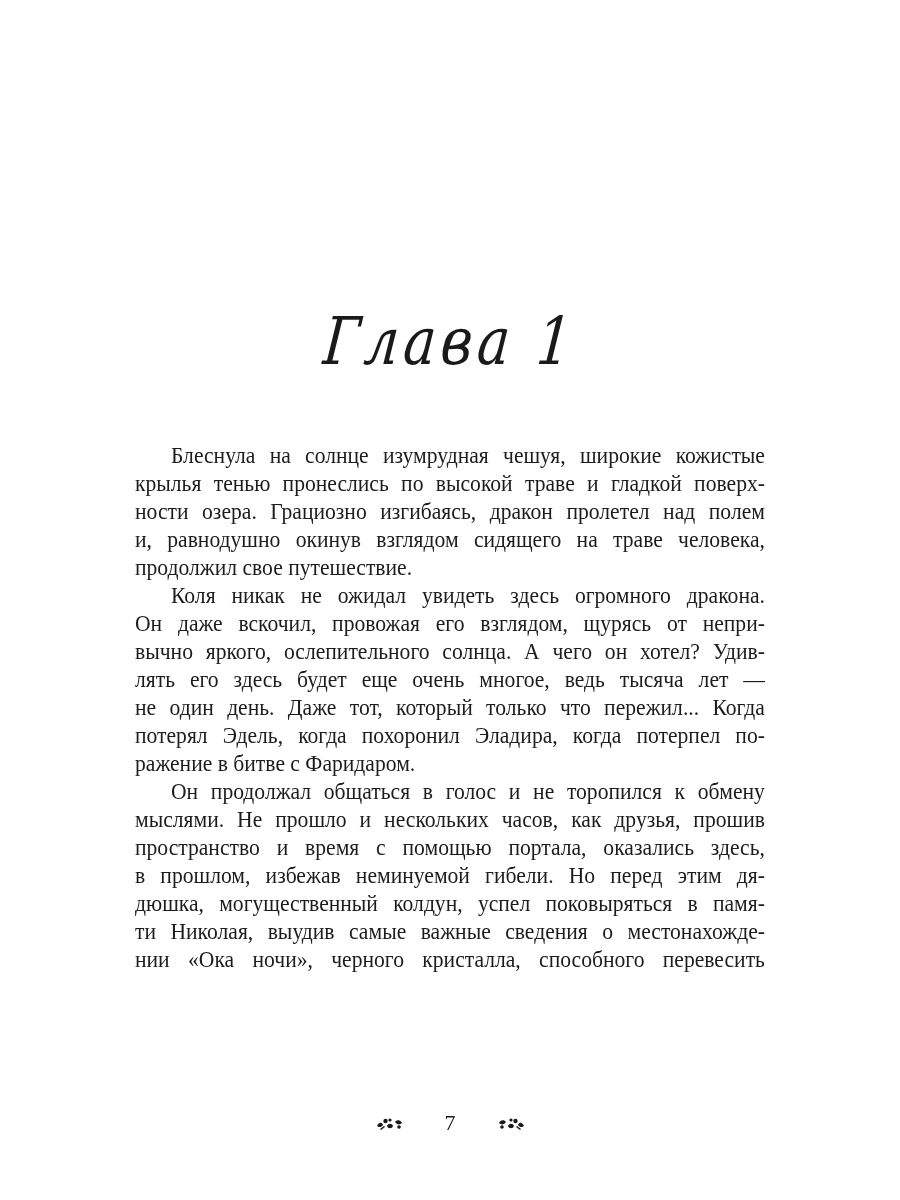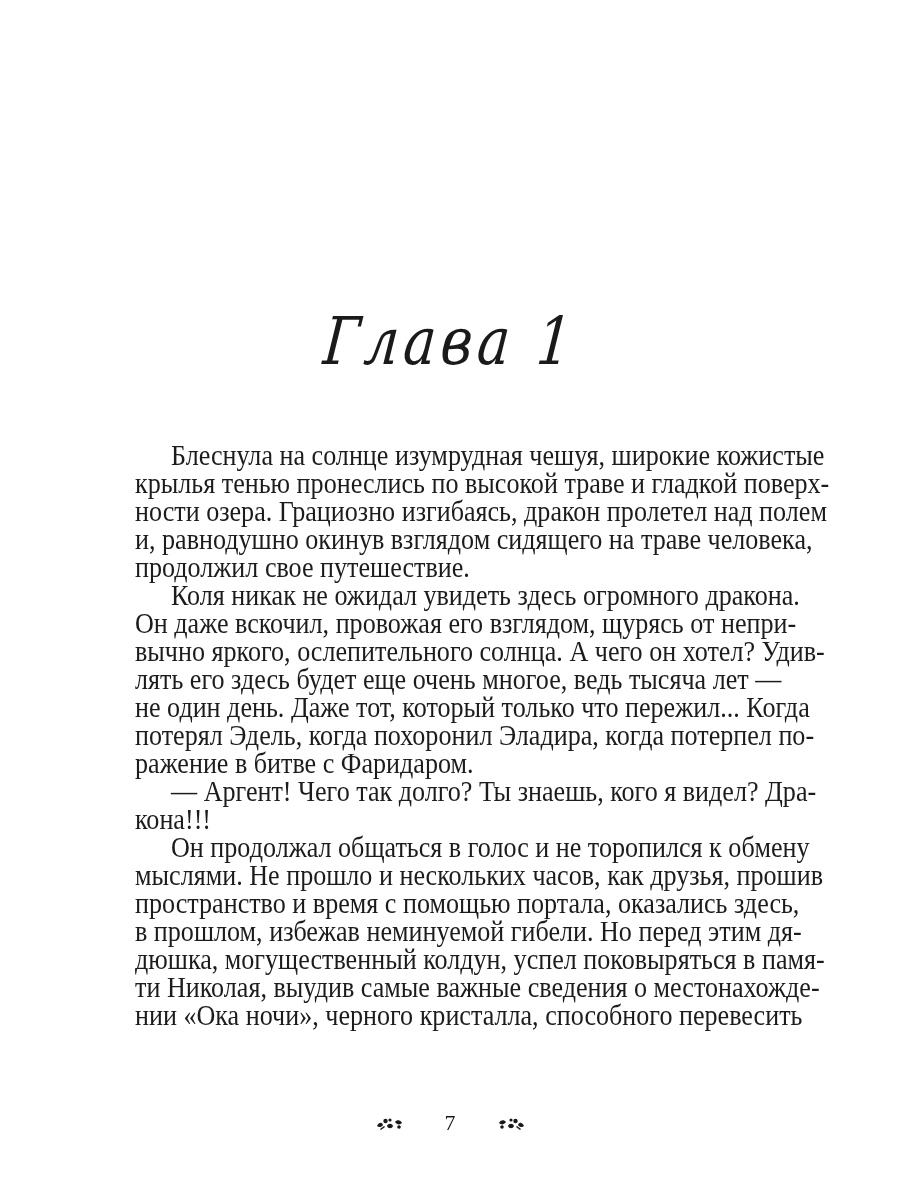--- a/index.html
+++ b/index.html
@@ -35,21 +35,21 @@
       transform: scaleX(0.82) skewX(-6deg);
       transform-origin: center;
       line-height: 80px;
     }
     .body-text {
       position: absolute;
       left: 135px;
       top: 441px;
       width: 630px;
       font-family: "Liberation Serif", serif;
-      font-size: 29px;
+      font-size: 24px;
       line-height: 28px;
       color: #1c1c1c;
     }
     .line {
       display: block;
       white-space: nowrap;
       text-align: justify;
       text-align-last: justify;
       height: 28px;
       overflow: visible;
@@ -106,24 +106,20 @@
       <span class="line indent">Коля никак не ожидал увидеть здесь огромного дракона.</span>
       <span class="line">Он даже вскочил, провожая его взглядом, щурясь от непри-</span>
       <span class="line">вычно яркого, ослепительного солнца. А чего он хотел? Удив-</span>
       <span class="line">лять его здесь будет еще очень многое, ведь тысяча лет —</span>
       <span class="line">не один день. Даже тот, который только что пережил... Когда</span>
       <span class="line">потерял Эдель, когда похоронил Эладира, когда потерпел по-</span>
       <span class="line last">ражение в битве с Фаридаром.</span>
     </div>
 
 
-    <div class="paragraph">
-      <span class="line indent">— Аргент! Чего так долго? Ты знаешь, кого я видел? Дра-</span>
-      <span class="line last">кона!!!</span>
-    </div>
 
     <div class="paragraph">
       <span class="line indent">Он продолжал общаться в голос и не торопился к обмену</span>
       <span class="line">мыслями. Не прошло и нескольких часов, как друзья, прошив</span>
       <span class="line">пространство и время с помощью портала, оказались здесь,</span>
       <span class="line">в прошлом, избежав неминуемой гибели. Но перед этим дя-</span>
       <span class="line">дюшка, могущественный колдун, успел поковыряться в памя-</span>
       <span class="line">ти Николая, выудив самые важные сведения о местонахожде-</span>
       <span class="line">нии «Ока ночи», черного кристалла, способного перевесить</span>
     </div>

